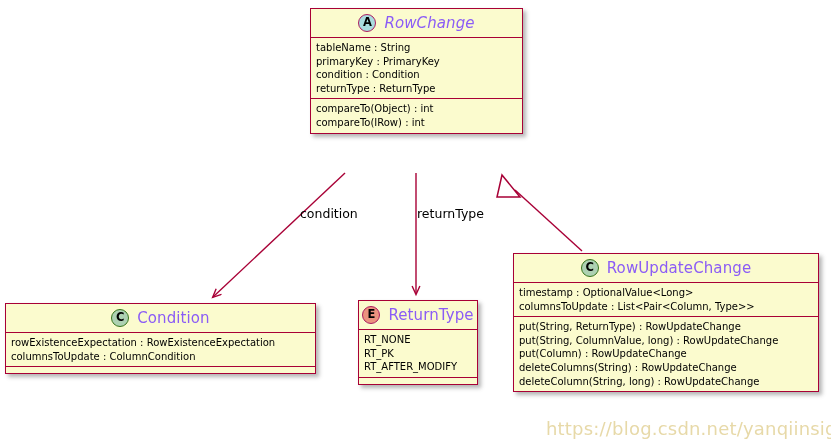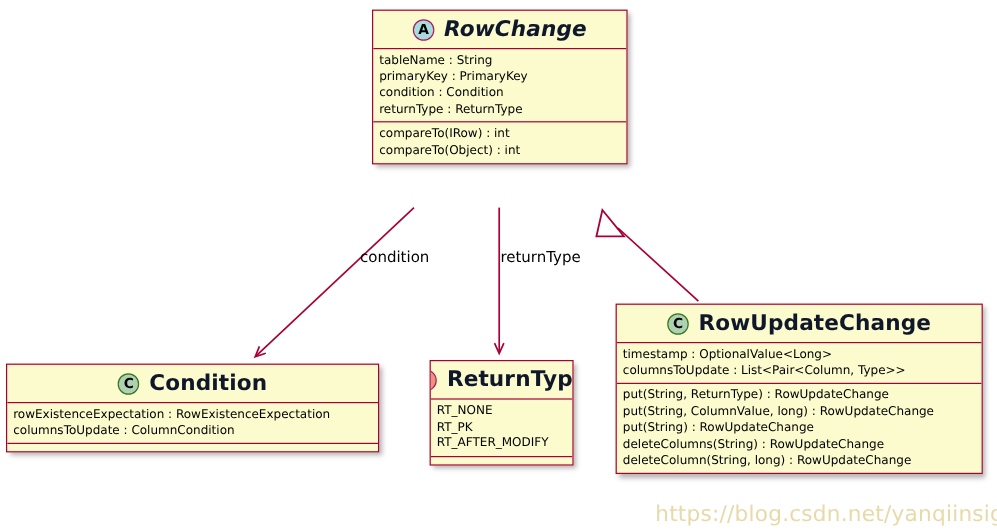--- a/index.html
+++ b/index.html
@@ -38,23 +38,23 @@
   .uml-header {
     display: flex;
     align-items: center;
     justify-content: center;
     gap: 8px;
     padding: 5px 8px 5px 8px;
     border-bottom: 1.5px solid #A80036;
     box-sizing: border-box;
   }
   .uml-title {
-    font-size: 18px;
-    color: #0f172a;
-    font-weight: bold;
+    font-size: 15px;
+    color: #8b5cf6;
+    font-weight: normal;
     letter-spacing: 0.1px;
     white-space: nowrap;
   }
   .uml-title.abstract {
     font-style: italic;
   }
   .stereo-icon {
     width: 18px;
     height: 18px;
     border-radius: 50%;
@@ -143,22 +143,22 @@
       <span class="stereo-icon abstract-icon">A</span>
       <span class="uml-title abstract">RowChange</span>
     </div>
     <div class="uml-section">
       <div class="uml-line">tableName : String</div>
       <div class="uml-line">primaryKey : PrimaryKey</div>
       <div class="uml-line">condition : Condition</div>
       <div class="uml-line">returnType : ReturnType</div>
     </div>
     <div class="uml-section">
+      <div class="uml-line">compareTo(Object) : int</div>
       <div class="uml-line">compareTo(IRow) : int</div>
-      <div class="uml-line">compareTo(Object) : int</div>
     </div>
   </div>
 
   <div class="uml-box" style="left:5px; top:303px; width:311px;">
     <div class="uml-header">
       <span class="stereo-icon class-icon">C</span>
       <span class="uml-title">Condition</span>
     </div>
     <div class="uml-section">
       <div class="uml-line">rowExistenceExpectation : RowExistenceExpectation</div>
@@ -185,21 +185,21 @@
       <span class="stereo-icon class-icon">C</span>
       <span class="uml-title">RowUpdateChange</span>
     </div>
     <div class="uml-section">
       <div class="uml-line">timestamp : OptionalValue&lt;Long&gt;</div>
       <div class="uml-line">columnsToUpdate : List&lt;Pair&lt;Column, Type&gt;&gt;</div>
     </div>
     <div class="uml-section">
       <div class="uml-line">put(String, ReturnType) : RowUpdateChange</div>
       <div class="uml-line">put(String, ColumnValue, long) : RowUpdateChange</div>
-      <div class="uml-line">put(String) : RowUpdateChange</div>
+      <div class="uml-line">put(Column) : RowUpdateChange</div>
       <div class="uml-line">deleteColumns(String) : RowUpdateChange</div>
       <div class="uml-line">deleteColumn(String, long) : RowUpdateChange</div>
     </div>
   </div>
 
   <div class="edge-label" style="left:300px; top:206px;">condition</div>
   <div class="edge-label" style="left:417px; top:206px;">returnType</div>
 
   <div class="watermark" style="left:546px; top:418px;">https://blog.csdn.net/yanqiinsight</div>
 

